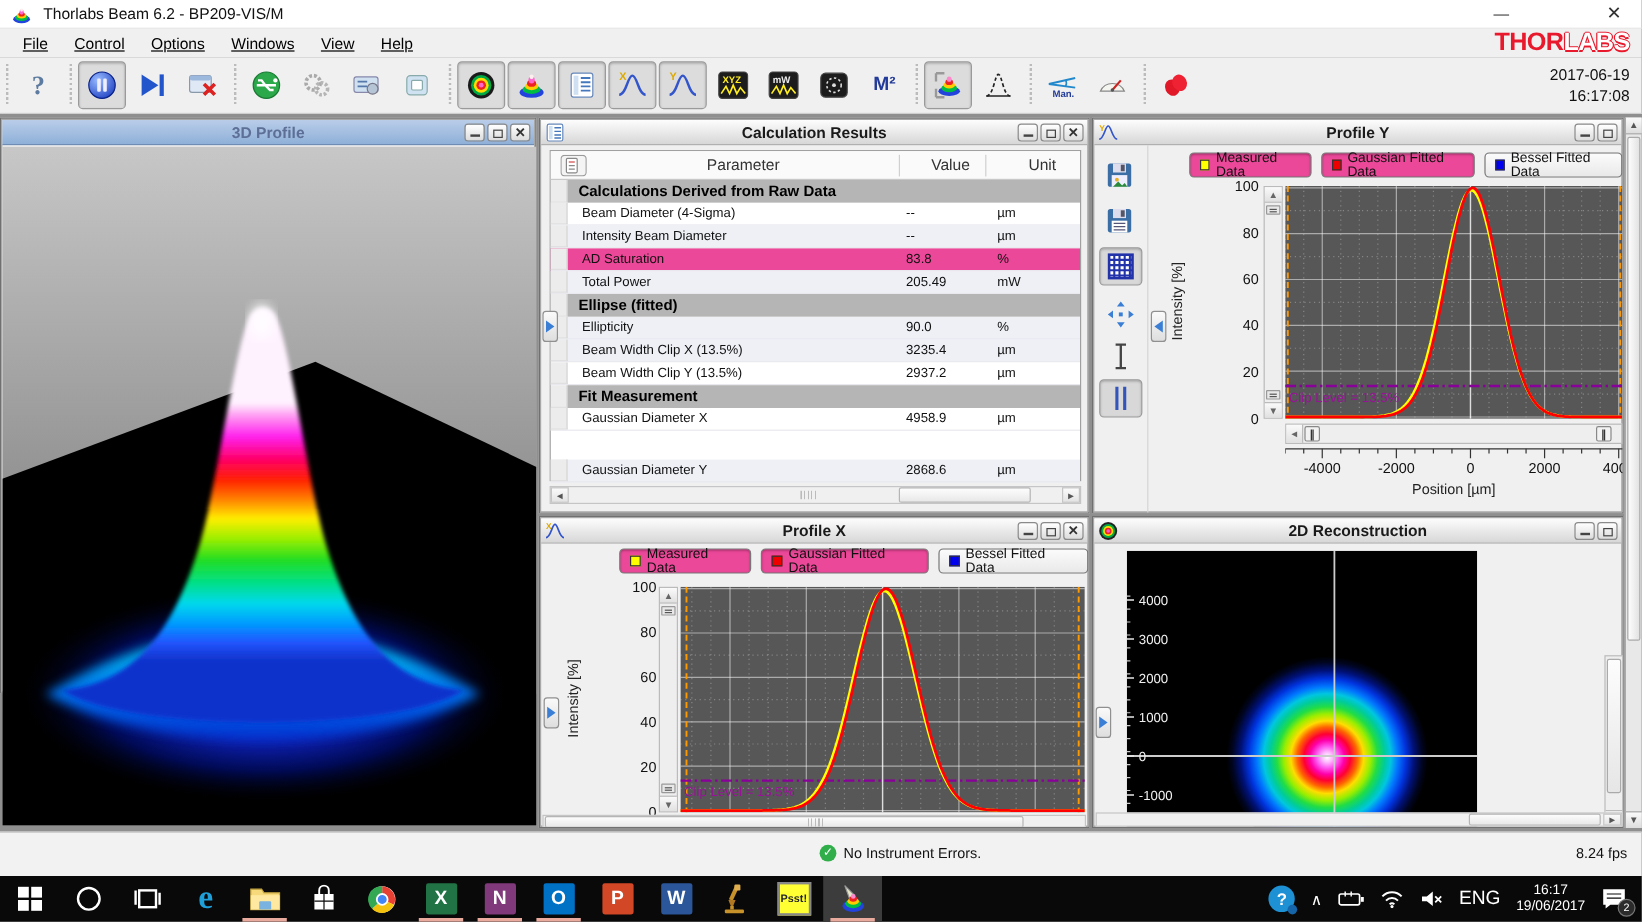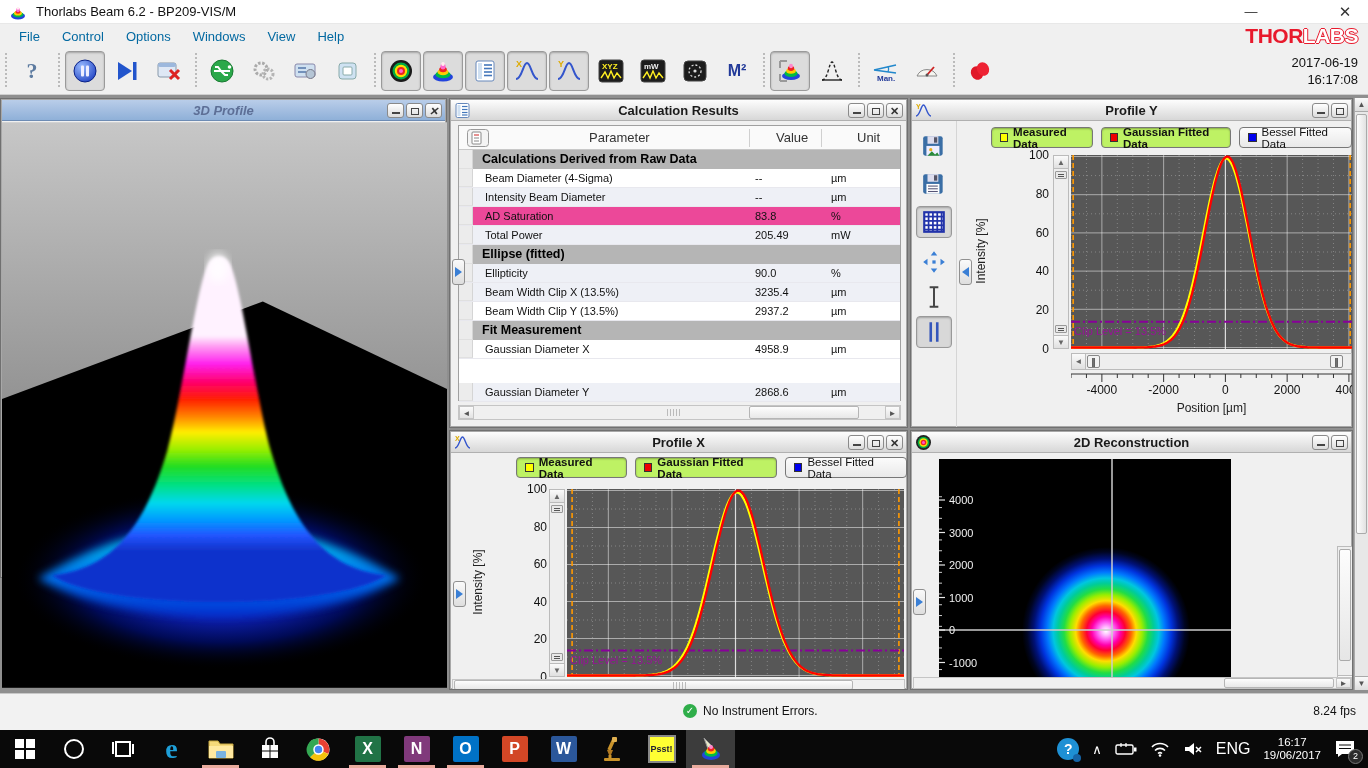--- a/index.html
+++ b/index.html
@@ -8,21 +8,21 @@
   .abs { position:absolute; }
 
   
   #titlebar { left:0; top:0; width:1368px; height:24px; background:#ffffff; border-bottom:1px solid #e8e8e8; }
   #app-title { left:36px; top:4px; font-size:13px; color:#111; }
   .winbtn { top:4px; width:30px; height:16px; text-align:center; font-size:13px; color:#333; line-height:15px; }
   #titlebar-icon { left:10px; top:4px; width:16px; height:16px; }
 
   
   #menubar { left:0; top:24px; width:1368px; height:24px; background:#f0f0f0; display:flex; align-items:center; padding-left:8px; }
-  .menu-item { font-size:13px; color:#0369a1; padding:3px 11px; }
+  .menu-item { font-size:13px; color:#000000; padding:3px 11px;text-decoration:underline; }
   #logo { right:10px; top:24px; font-weight:bold; font-size:21px; letter-spacing:-0.5px; color:#e8192c; }
   #logo .labs { color:#fff; text-shadow:-1px 0 #e8192c,1px 0 #e8192c,0 -1px #e8192c,0 1px #e8192c; }
 
   
   #toolbar { left:0; top:48px; width:1368px; height:47px; background:#f0f0f0; border-bottom:1px solid #cfcfcf; display:flex; align-items:center; }
   .grip { width:7px; height:36px; margin:0 2px; background-image:repeating-linear-gradient(#bbb 0 2px, transparent 2px 4px); background-size:2px 100%; background-repeat:no-repeat; background-position:center; }
   .tbtn { width:40px; height:40px; margin:0 1px; border-radius:4px; display:flex; align-items:center; justify-content:center; }
   .tbtn.pressed { background:#dcdcdc; border:1px solid #9a9a9a; box-shadow:inset 0 1px 2px rgba(0,0,0,.25); }
   .icon26 { width:27px; height:27px; display:flex; align-items:center; justify-content:center; }
   #toolbar-datetime { margin-left:auto; margin-right:10px; text-align:right; font-size:13px; color:#111; line-height:17px; }
@@ -62,21 +62,21 @@
   .crow .cu { position:absolute; left:372px; top:3px; }
   .scrollbar-h { position:absolute; height:15px; background:#f0f0f0; border:1px solid #c5c5c5; }
   .sb-arrow { position:absolute; top:0; width:15px; height:13px; text-align:center; font-size:8px; color:#555; line-height:13px; background:linear-gradient(#fbfbfb,#e3e3e3); border:1px solid #c5c5c5; }
   .sb-thumb { position:absolute; top:0; height:13px; background:linear-gradient(#fdfdfd,#e8e8e8); border:1px solid #b5b5b5; border-radius:2px; }
   .sb-grip { position:absolute; top:3px; width:14px; height:7px; background-image:repeating-linear-gradient(90deg,#bbb 0 1px, transparent 1px 3px); }
 
   
   .legend { position:absolute; display:flex; gap:8px; }
   .leg-btn { height:21px; display:flex; align-items:center; gap:5px; padding:0 8px; font-size:11.5px; color:#111;
     border:1px solid #777; border-radius:4px; background:linear-gradient(#fbfbfb,#e9e9e9); }
-  .leg-btn.pressed { background:#bef264; box-shadow:inset 0 1px 2px rgba(0,0,0,.3);font-weight:bold; }
+  .leg-btn.pressed { background:#ec4899; box-shadow:inset 0 1px 2px rgba(0,0,0,.3); }
   .leg-sq { width:9px; height:9px; border:1px solid #333; }
   .ylabel { position:absolute; transform:rotate(-90deg); transform-origin:center; font-size:12px; color:#222; white-space:nowrap; }
   .ytick { position:absolute; font-size:12px; color:#111; text-align:right; width:30px; }
   .xtick { position:absolute; font-size:12px; color:#111; text-align:center; width:44px; }
   .xlabel { position:absolute; font-size:12px; color:#222; text-align:center; }
   .vslider { position:absolute; width:16px; background:#eee; border:1px solid #bbb; }
   .vs-btn { position:absolute; left:0; width:14px; height:13px; background:linear-gradient(#fafafa,#e0e0e0); border-bottom:1px solid #bbb; text-align:center; font-size:8px; color:#666; line-height:13px; }
   .vs-handle { position:absolute; left:1px; width:12px; height:8px; background:#e8e8e8; border:1px solid #999; border-radius:1px; }
   .vs-handle::after { content:""; position:absolute; left:2px; right:2px; top:2px; height:1px; background:#555; box-shadow:0 2px 0 #555; }
   .hslider { position:absolute; height:17px; background:#eee; border:1px solid #bbb; }
@@ -338,21 +338,21 @@
       </div>
     </div>
     <div id="toolbar-datetime">
       <div>2017-06-19</div>
       <div>16:17:08</div>
     </div>
   </div>
 
 <div class="abs" id="mdi"></div>
 
-<div class="panel" id="panel-3d" style="left:0px; top:98px; width:447px; height:480px;font-style:italic;">
+<div class="panel" id="panel-3d" style="left:0px; top:98px; width:447px; height:480px;">
   <div class="ptitle blue">
     <div class="ptitle-text">3D Profile</div>
     <div class="pbtns">
       <div class="pbtn">
           <div class="mini"></div>
         </div>
       <div class="pbtn">
           <div class="maxi"></div>
         </div>
       <div class="pbtn">

